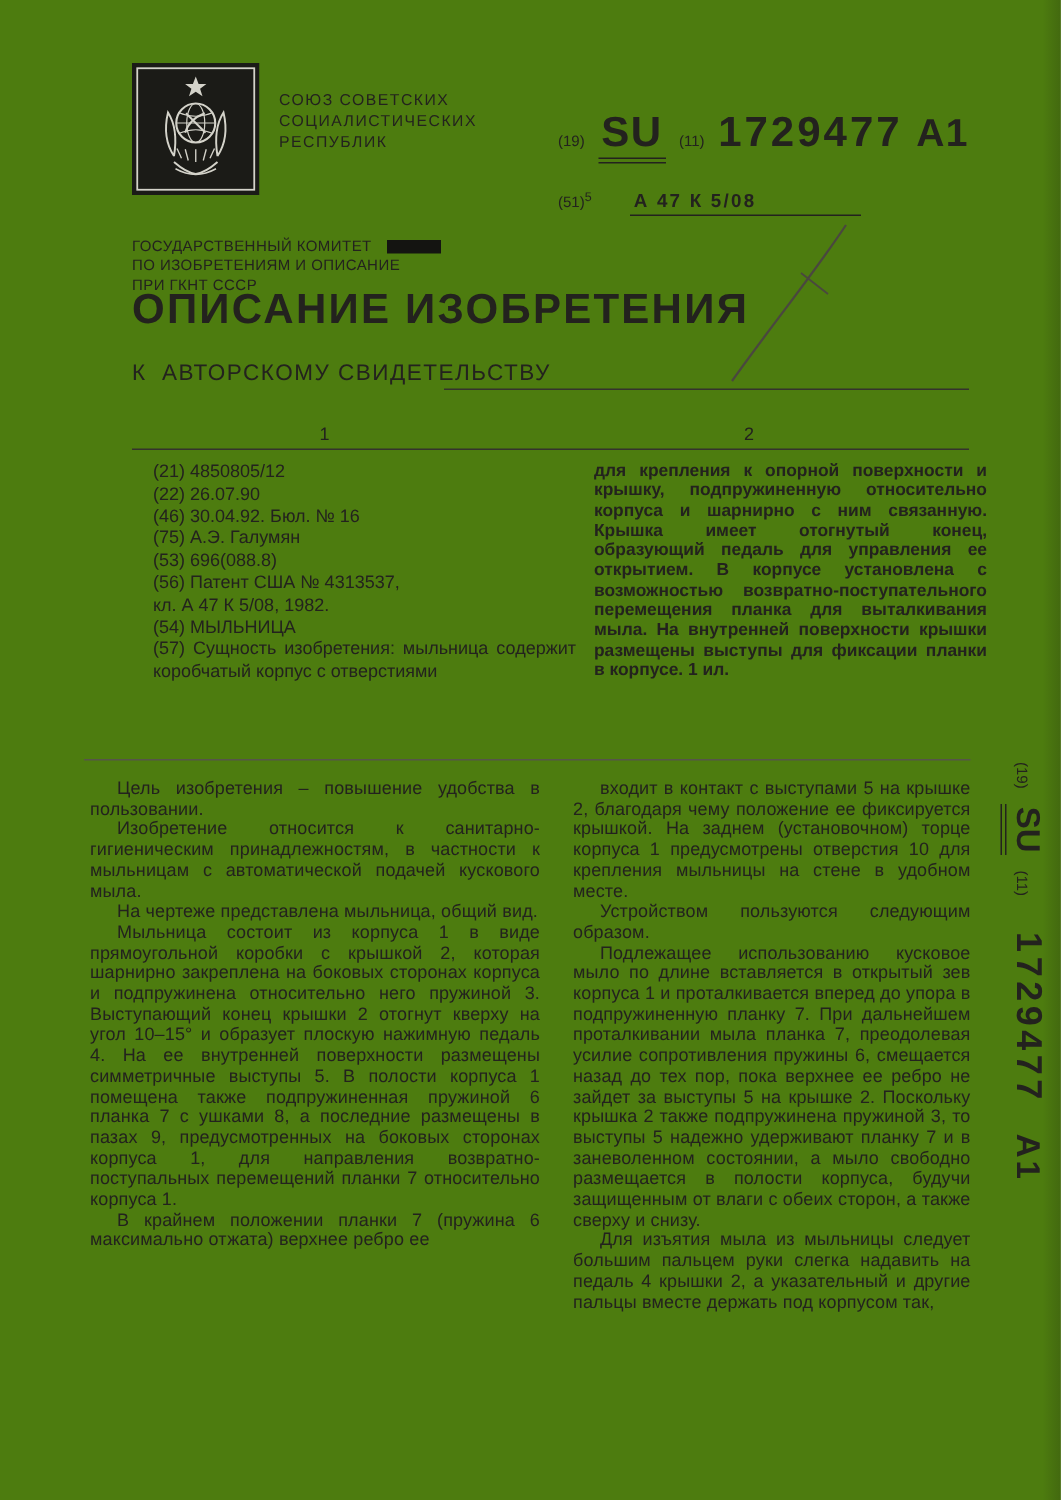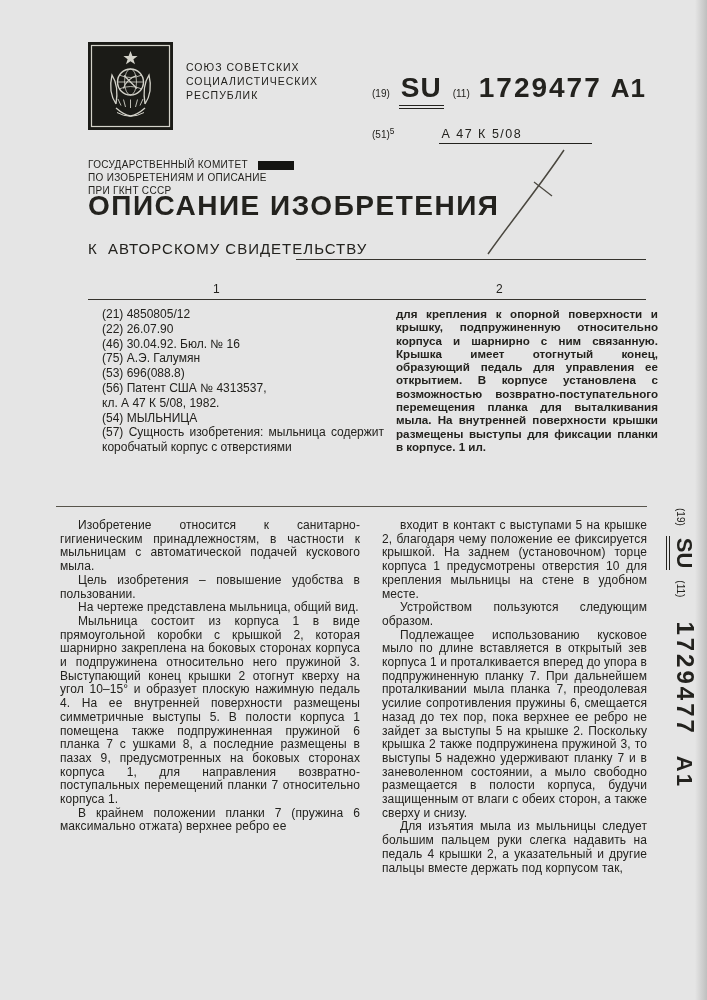--- a/index.html
+++ b/index.html
@@ -1,35 +1,35 @@
 <!DOCTYPE html>
 <html lang="ru"><head>
 <meta charset="utf-8">
 <style>
   html, body { margin: 0; padding: 0; }
   body { background: #8f8f89; font-family: "Liberation Sans", sans-serif; }
   .page {
     position: relative;
     width: 707px; height: 1000px;
     margin: 0 auto;
-    background: #e5e5e5;
+    background: #4d7c0f;
     color: #23221e;
     overflow: hidden;
   }
   
   .emblem { position: absolute; left: 88px; top: 42px; width: 85px; height: 88px; }
   .union { position: absolute; left: 186px; top: 60px; font-size: 10.5px; line-height: 14px; letter-spacing: 1px; }
   .publine { position: absolute; left: 372px; top: 72px; display: flex; align-items: baseline; gap: 9px; white-space: nowrap; }
   .publine .small { font-size: 10px; }
   .publine .su { font-size: 28px; font-weight: bold; letter-spacing: 1px; border-bottom: 4px double #23221e; padding: 0 2px 1px 2px; }
   .publine .num { font-size: 28px; font-weight: bold; letter-spacing: 2px; }
   .publine .kind { font-size: 26px; font-weight: bold; letter-spacing: 1px; }
   .ipc { position: absolute; left: 372px; top: 126px; display: flex; align-items: baseline; gap: 26px; }
   .ipc .small { font-size: 10px; }
-  .ipc .cls { font-size: 12.5px; font-weight: normal; letter-spacing: 1.5px; border-bottom: 1px solid #23221e; padding: 0 70px 2px 2px; margin-left: 19px; }
+  .ipc .cls { font-size: 12.5px; font-weight: bold; letter-spacing: 1.5px; border-bottom: 1px solid #23221e; padding: 0 70px 2px 2px; }
   .committee { position: absolute; left: 88px; top: 158px; font-size: 10px; line-height: 13px; letter-spacing: 0.3px; }
   .inkbar { display: inline-block; width: 36px; height: 9px; background: #141411; margin-left: 10px; vertical-align: middle; }
   .title { position: absolute; left: 88px; top: 190px; font-size: 28px; font-weight: bold; letter-spacing: 1.5px; }
   .subtitle { position: absolute; left: 88px; top: 240px; font-size: 15px; letter-spacing: 1px; white-space: pre; }
   .rule { position: absolute; height: 1px; background: #35332d; }
   .rule-subtitle { left: 296px; top: 259px; width: 350px; }
   .rule-top { left: 88px; top: 299px; width: 558px; }
   .rule-mid { left: 56px; top: 506px; width: 591px; background: #57544b; }
   .colmark { position: absolute; top: 282px; font-size: 12px; }
   .colmark-1 { left: 213px; }
@@ -137,22 +137,22 @@
   <div class="abstract">для крепления к опорной поверхности и крышку, подпружиненную относительно корпуса и шарнирно с ним связанную. Крышка имеет отогнутый конец, образующий педаль для управления ее открытием. В корпусе установлена с возможностью возвратно-поступательного перемещения планка для выталкивания мыла. На внутренней поверхности крышки размещены выступы для фиксации планки в корпусе. 1 ил.</div>
 
   <svg class="pen-mark" width="96" height="116" viewBox="0 0 96 116">
     <path d="M86,6 C62,42 34,76 10,110" fill="none" stroke="#4a473f" stroke-width="1.5"></path>
     <path d="M56,38 L74,52" fill="none" stroke="#4a473f" stroke-width="1.2"></path>
   </svg>
 
   <div class="rule rule-mid"></div>
 
   <div class="bodycol body-left">
+    <p>Цель изобретения – повышение удобства в пользовании.</p>
     <p>Изобретение относится к санитарно-гигиеническим принадлежностям, в частности к мыльницам с автоматической подачей кускового мыла.</p>
-    <p>Цель изобретения – повышение удобства в пользовании.</p>
     <p>На чертеже представлена мыльница, общий вид.</p>
     <p>Мыльница состоит из корпуса 1 в виде прямоугольной коробки с крышкой 2, которая шарнирно закреплена на боковых сторонах корпуса и подпружинена относительно него пружиной 3. Выступающий конец крышки 2 отогнут кверху на угол 10–15° и образует плоскую нажимную педаль 4. На ее внутренней поверхности размещены симметричные выступы 5. В полости корпуса 1 помещена также подпружиненная пружиной 6 планка 7 с ушками 8, а последние размещены в пазах 9, предусмотренных на боковых сторонах корпуса 1, для направления возвратно-поступальных перемещений планки 7 относительно корпуса 1.</p>
     <p>В крайнем положении планки 7 (пружина 6 максимально отжата) верхнее ребро ее</p>
   </div>
 
   <div class="bodycol body-right">
     <p>входит в контакт с выступами 5 на крышке 2, благодаря чему положение ее фиксируется крышкой. На заднем (установочном) торце корпуса 1 предусмотрены отверстия 10 для крепления мыльницы на стене в удобном месте.</p>
     <p>Устройством пользуются следующим образом.</p>
     <p>Подлежащее использованию кусковое мыло по длине вставляется в открытый зев корпуса 1 и проталкивается вперед до упора в подпружиненную планку 7. При дальнейшем проталкивании мыла планка 7, преодолевая усилие сопротивления пружины 6, смещается назад до тех пор, пока верхнее ее ребро не зайдет за выступы 5 на крышке 2. Поскольку крышка 2 также подпружинена пружиной 3, то выступы 5 надежно удерживают планку 7 и в заневоленном состоянии, а мыло свободно размещается в полости корпуса, будучи защищенным от влаги с обеих сторон, а также сверху и снизу.</p>
     <p>Для изъятия мыла из мыльницы следует большим пальцем руки слегка надавить на педаль 4 крышки 2, а указательный и другие пальцы вместе держать под корпусом так,</p>

